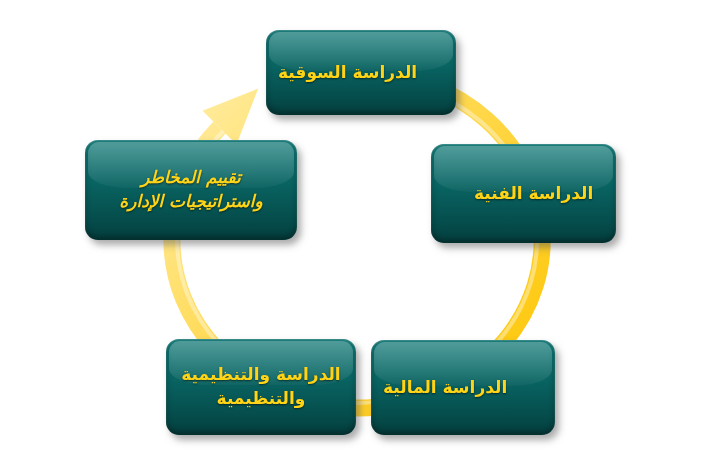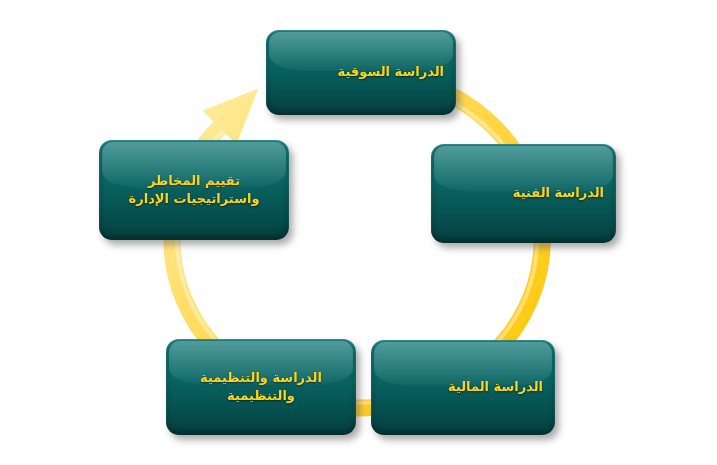--- a/index.html
+++ b/index.html
@@ -26,26 +26,26 @@
     width: 717px;
     height: 465px;
     z-index: 1;
   }
 
   .node {
     position: absolute;
     z-index: 2;
     display: flex;
     align-items: center;
-    justify-content: flex-start;
+    justify-content: flex-end;
     text-align: center;
     direction: rtl;
     color: #ffd417;
     font-weight: bold;
-    font-size: 13px;
+    font-size: 17px;
     line-height: 1.4;
     padding: 6px 12px;
     border-radius: 13px;
     background: linear-gradient(180deg, #0d7775 0%, #096563 40%, #054e4d 78%, #043f3e 100%);
     box-shadow: 4px 5px 7px rgba(90,90,90,.5),
                 inset 0 1px 2px rgba(255,255,255,.25),
                 inset 0 -3px 6px rgba(0,0,0,.35);
     text-shadow: 0 1px 2px rgba(0,0,0,.55);
   }
 
@@ -58,21 +58,21 @@
     background: linear-gradient(180deg, rgba(255,255,255,.28), rgba(255,255,255,.03));
     pointer-events: none;
   }
 
   .node > span { position: relative; }
 
   .node-top          { left: 266px; top: 30px;  width: 190px; height: 85px;  }
   .node-right        { left: 431px; top: 144px; width: 185px; height: 99px; padding-left: 43px;  }
   .node-bottom-right { left: 371px; top: 340px; width: 184px; height: 95px;  }
   .node-bottom-left  { left: 166px; top: 339px; width: 190px; height: 96px;  }
-  .node-left         { left: 99px;  top: 140px; width: 190px; height: 100px; }
+  .node-left         { left: 85px;  top: 140px; width: 212px; height: 100px; font-style: italic; }
 </style>
 </head>
 <body>
 
 <div class="stage">
 
   <svg class="ring-svg" viewBox="0 0 717 465" aria-hidden="true">
     <defs>
       <linearGradient id="gold" gradientUnits="userSpaceOnUse" x1="170" y1="70" x2="545" y2="410">
         <stop offset="0" stop-color="#ffefad"></stop>

